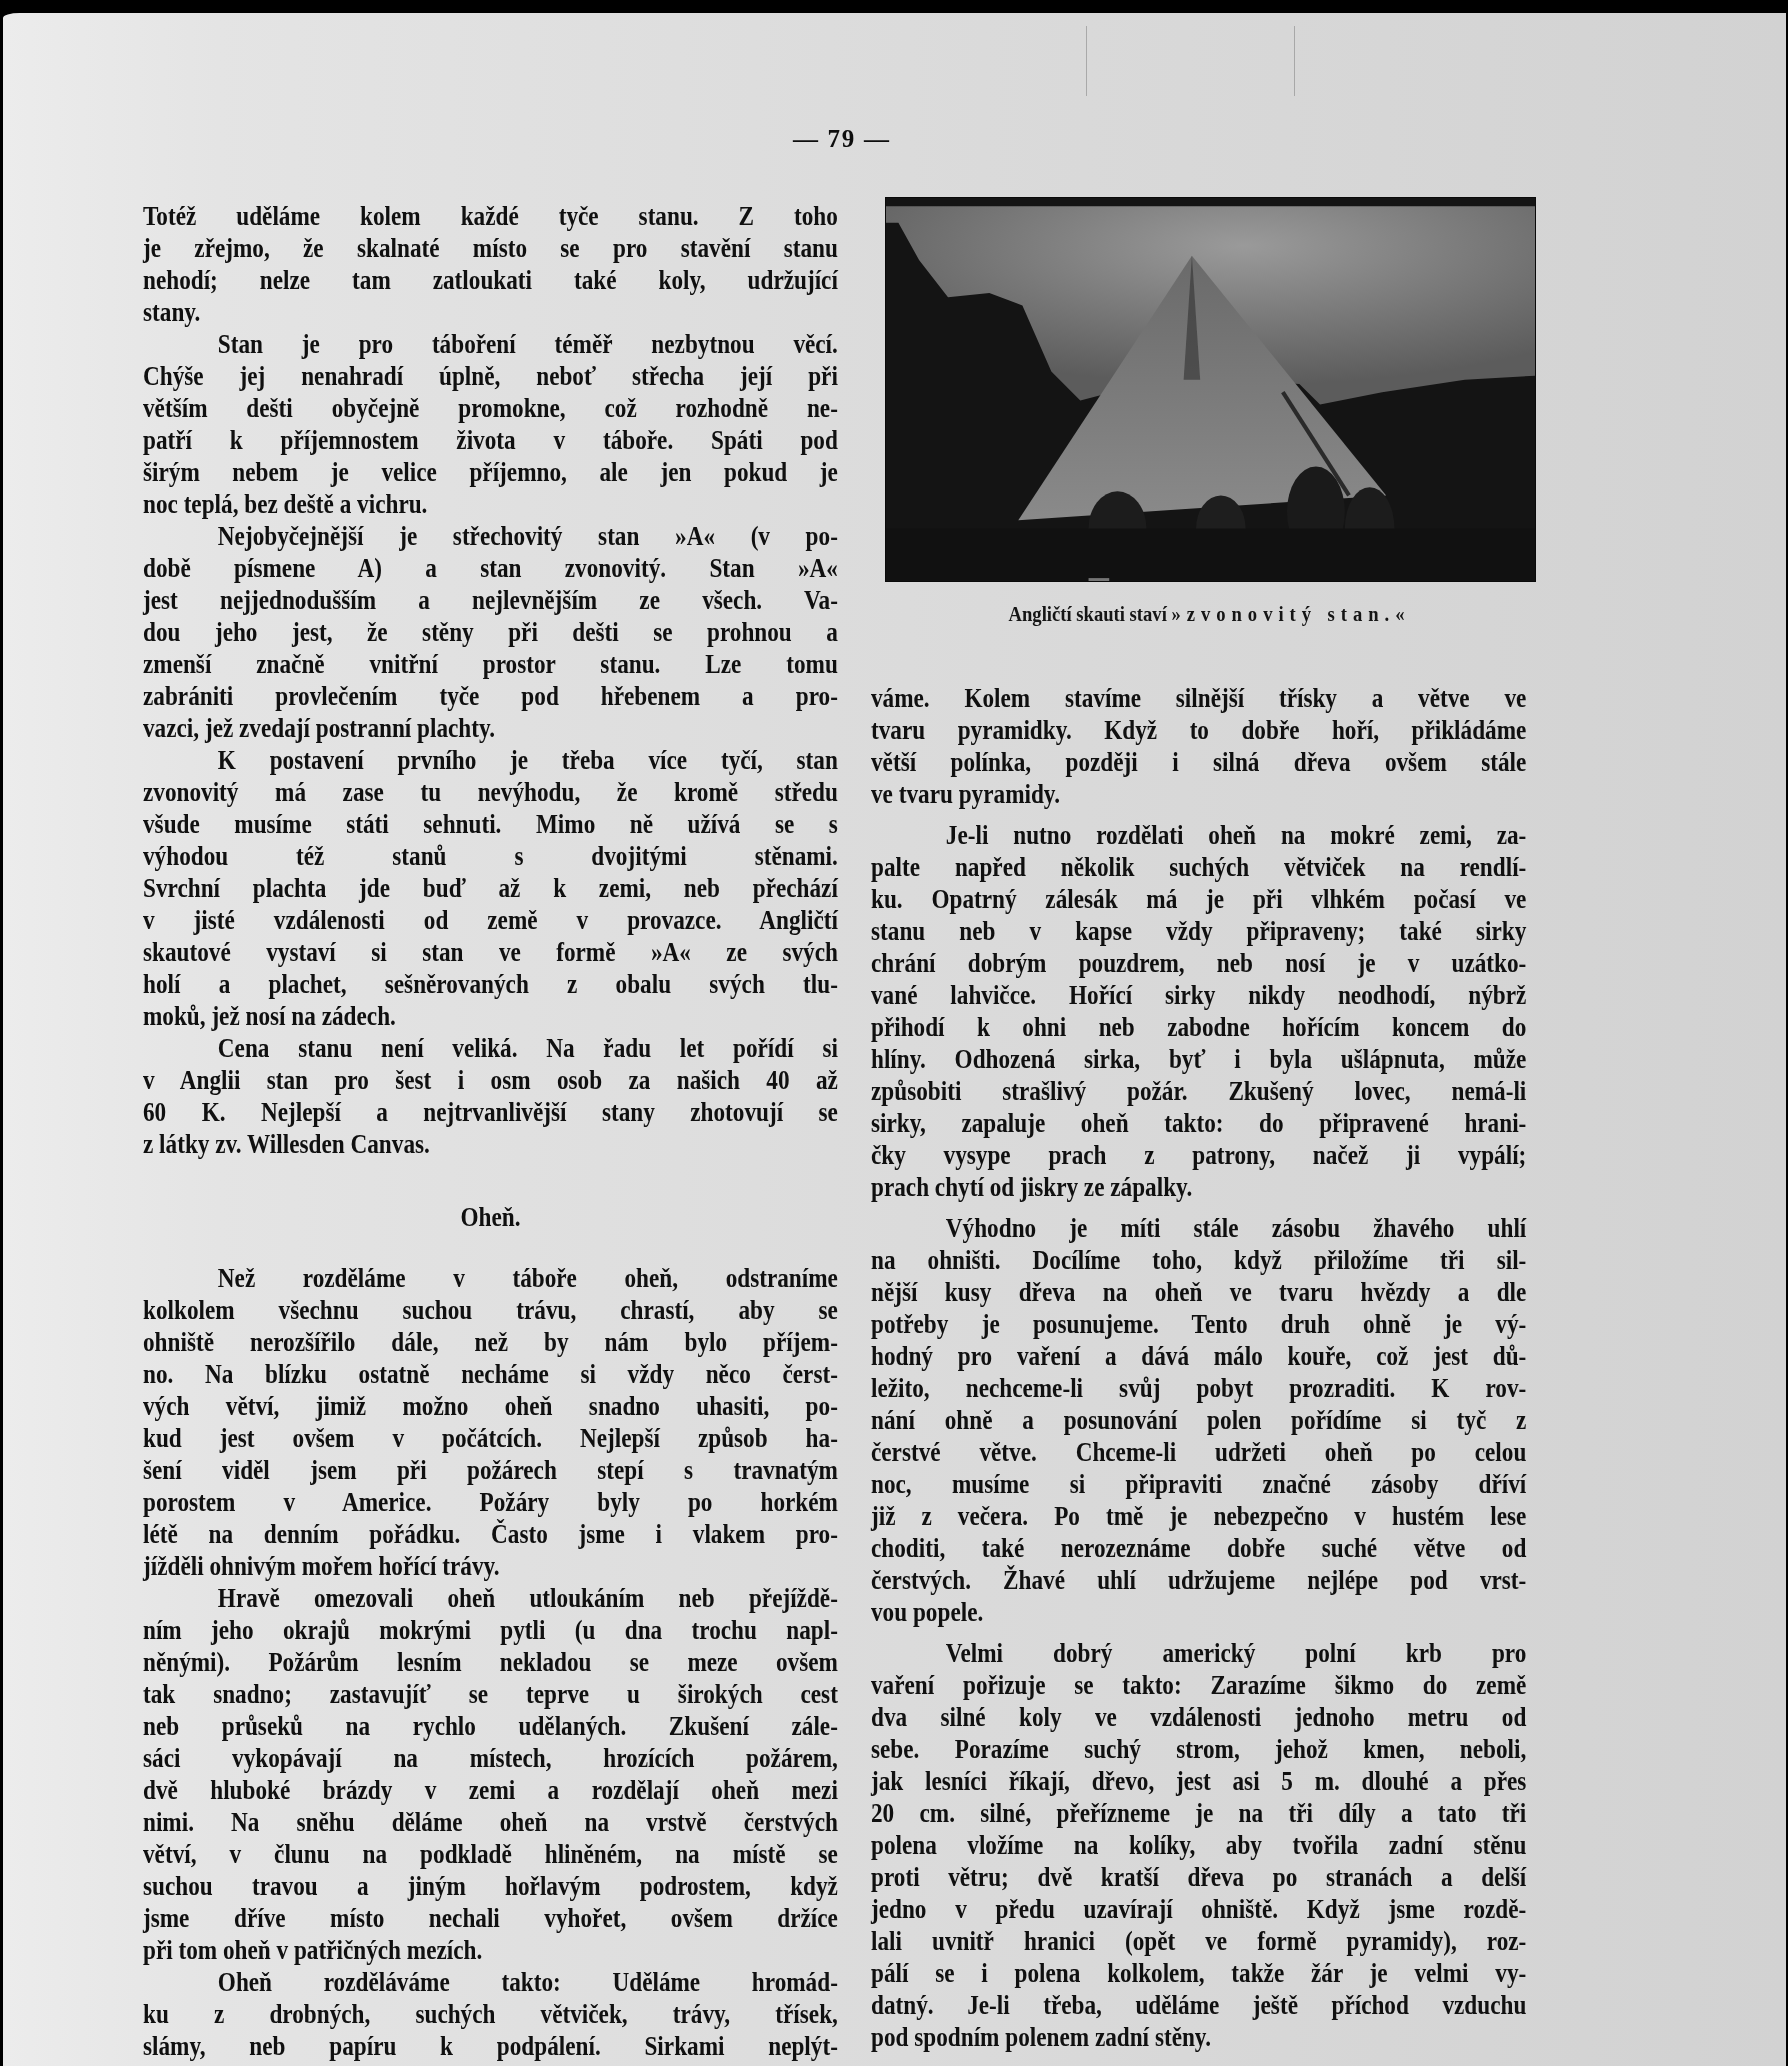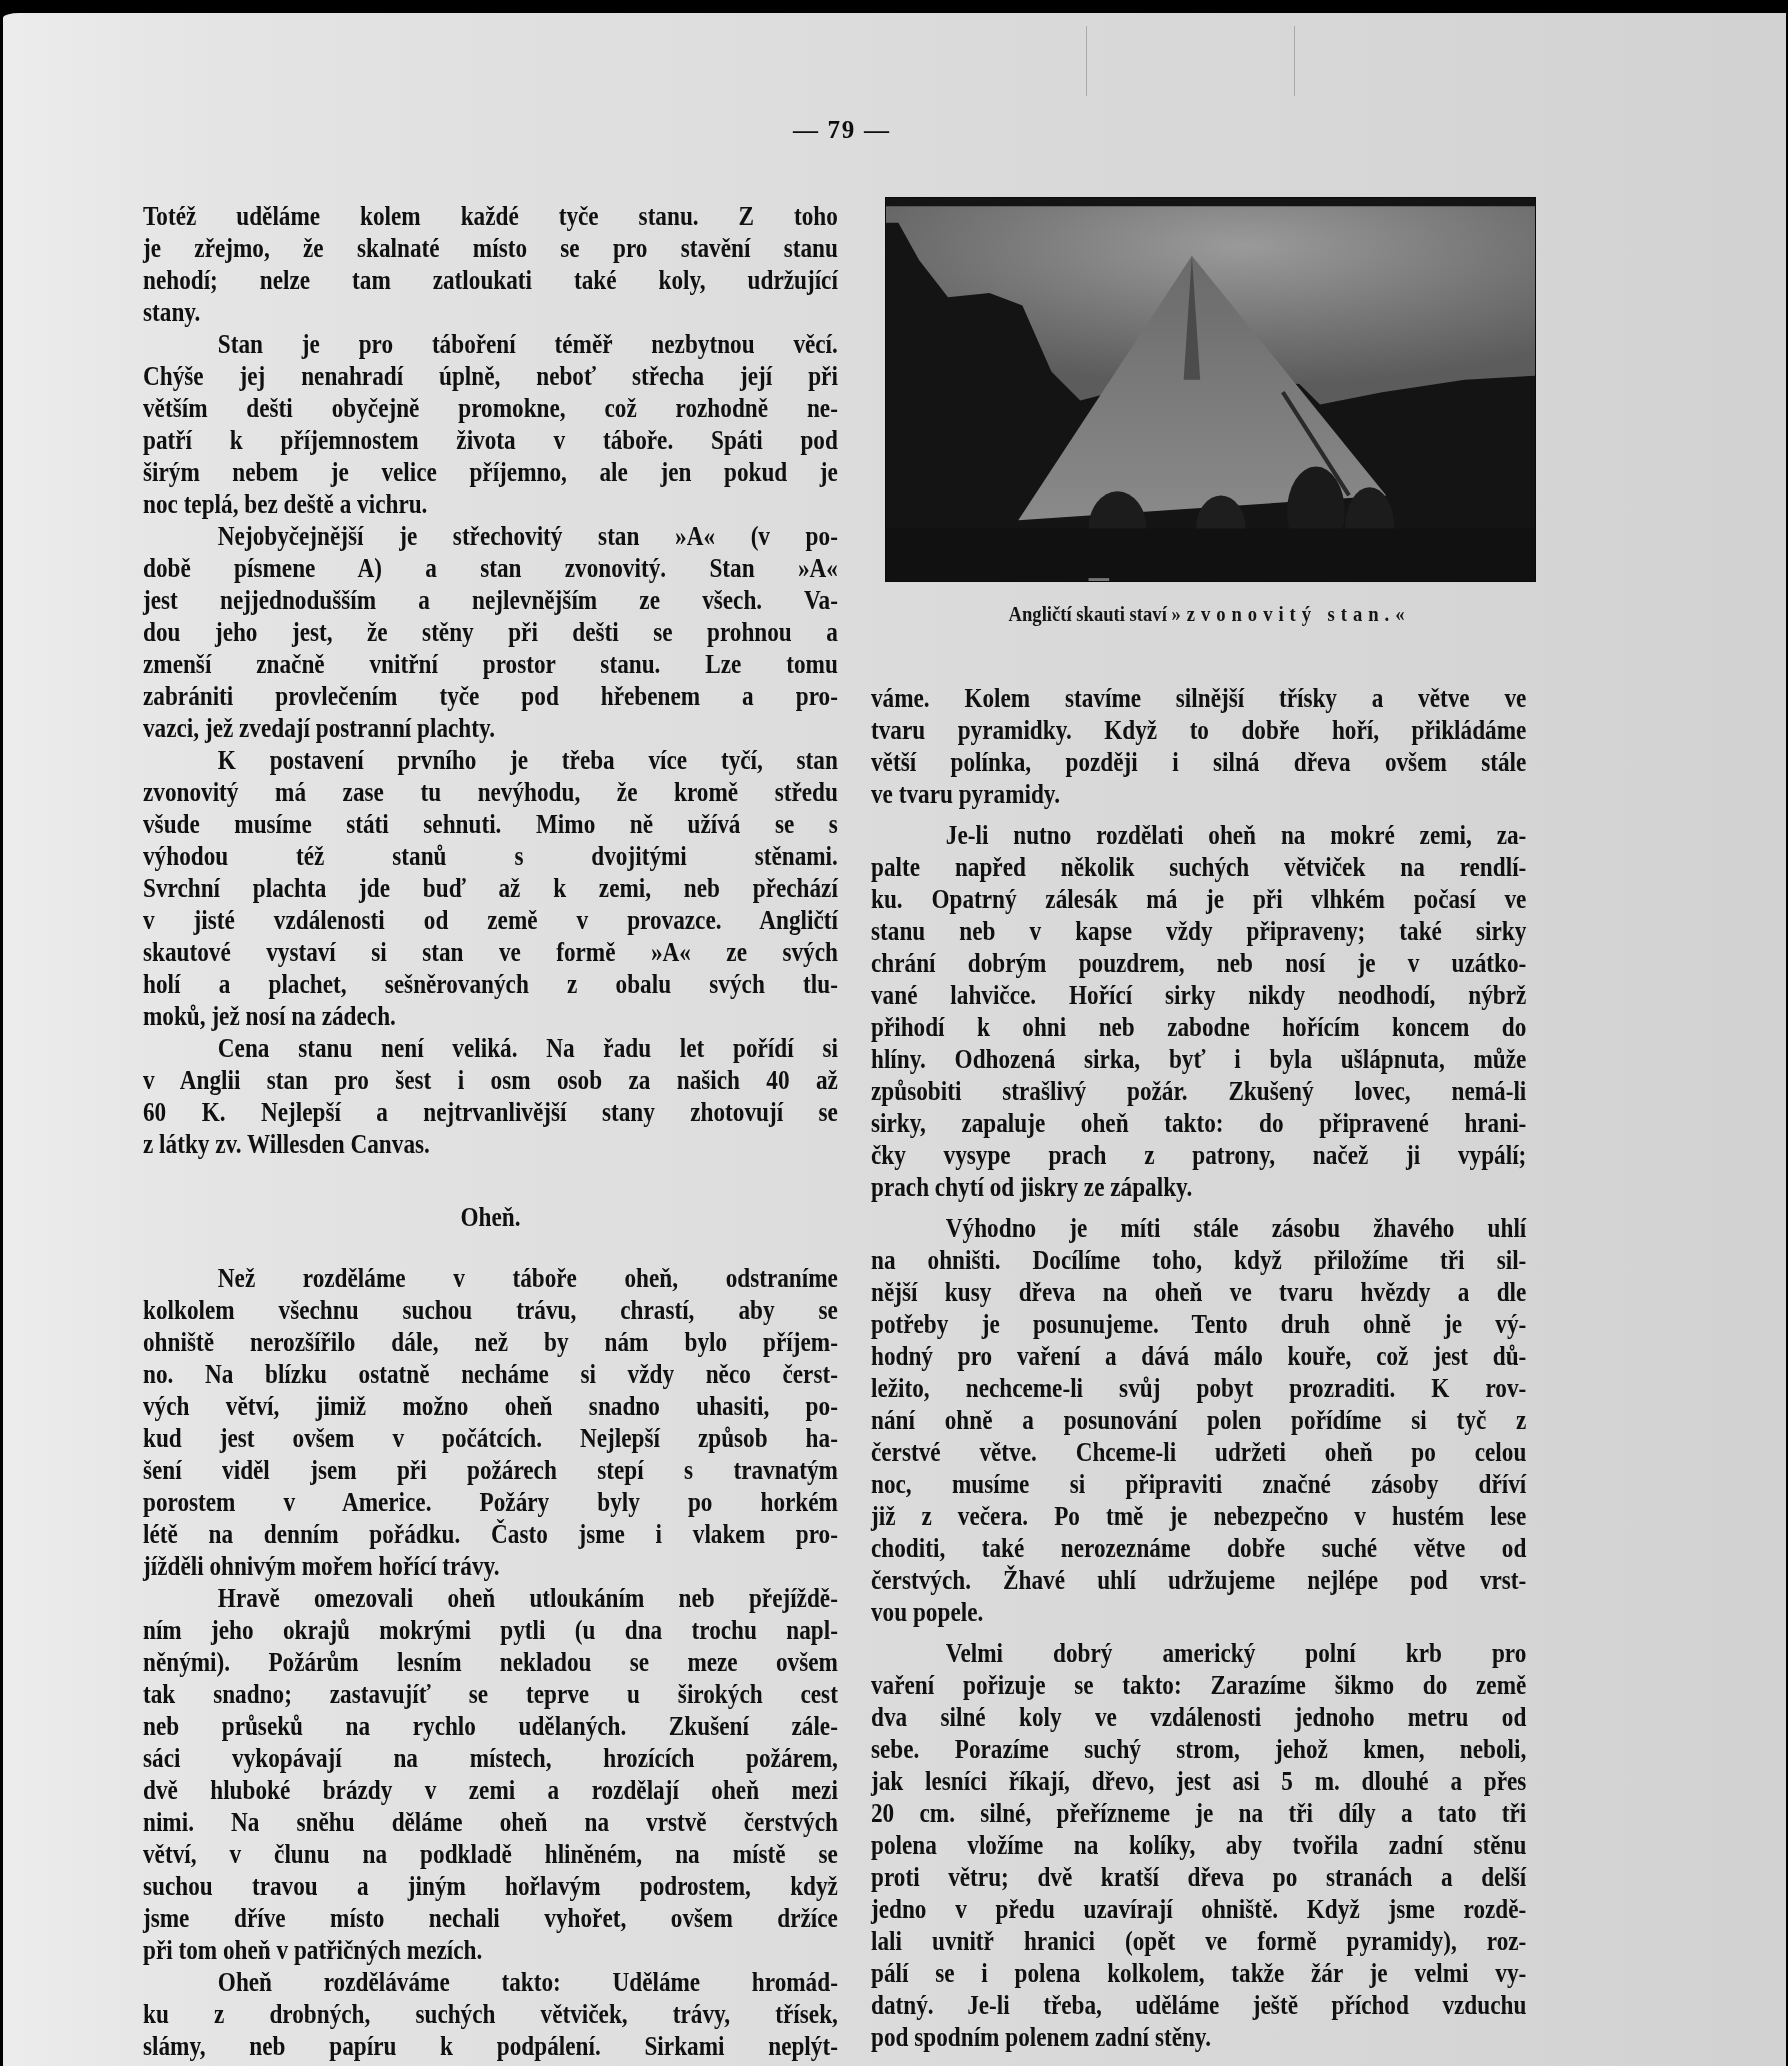--- a/index.html
+++ b/index.html
@@ -7,21 +7,21 @@
     width: 1789px; height: 2267px; background: #000;
     position: relative; overflow: hidden;
     font-family: "Liberation Serif", "DejaVu Serif", serif;
   }
   .page {
     position: absolute; left: 3.3px; top: 13.2px; width: 1783px; height: 2243px;
     background: linear-gradient(90deg, #ececec 0%, #e4e4e4 12%, #dadada 55%, #d2d2d2 100%);
     border-top-left-radius: 16.5px 5px;
   }
   .page-number {
-    position: absolute; left: 756px; top: 103px; width: 165px; text-align: center;
+    position: absolute; left: 756px; top: 112px; width: 165px; text-align: center;
     font-size: 25px; font-weight: bold; color: #0e0e0e; letter-spacing: 1.7px;
   }
   .column {
     position: absolute; color: #101010;
     font-size: 27px; font-weight: bold; line-height: 32px;
     transform: scaleX(0.86); transform-origin: left top;
   }
   .col-left { left: 140px; top: 187px; width: 808px; }
   .col-right { left: 868px; top: 669px; width: 762px; }
   .line {

